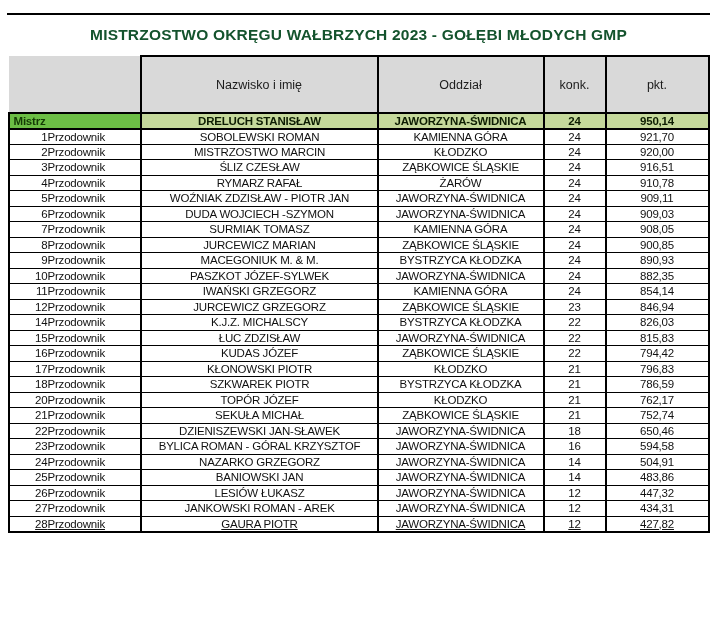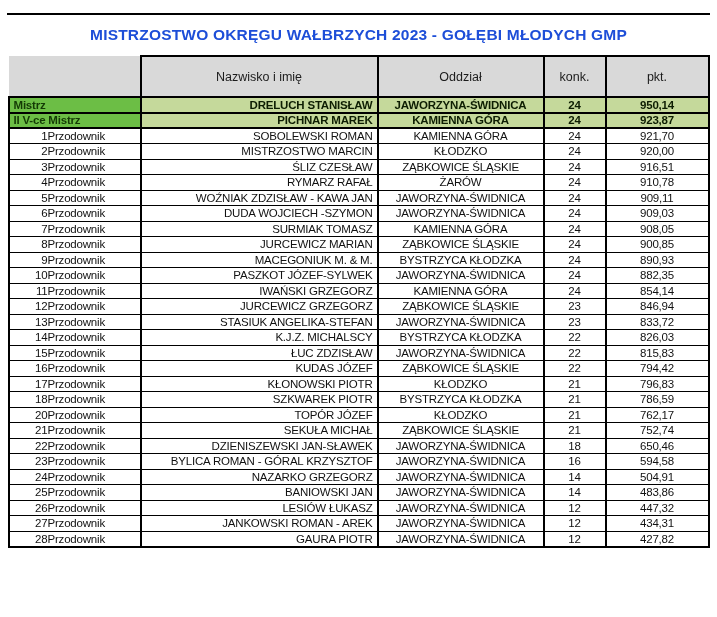--- a/index.html
+++ b/index.html
@@ -14,54 +14,54 @@
   html,body{background:#ffffff;}
   body{
     width:717px;height:617px;overflow:hidden;
     font-family:"Liberation Sans","DejaVu Sans",sans-serif;
     color:var(--text);
   }
   .page{width:717px;height:617px;padding:12px 6px 0 6px;background:#fff;}
   .top-rule{height:2px;background:#000;margin:1px 1px 0 1px;}
   .title{
     text-align:center;
-    font-size:15.5px;font-weight:bold;color:#1d4ed8;
+    font-size:15.5px;font-weight:bold;color:#14532d;
     margin-top:11px;letter-spacing:.2px;
     font-family:"Liberation Sans","DejaVu Sans",sans-serif;
   }
   table.results{
     table-layout:fixed;border-collapse:collapse;
     width:700px;margin:11px auto 0 auto;
   }
   col.c-rank{width:132px;}
   col.c-name{width:237px;}
   col.c-branch{width:166px;}
   col.c-konk{width:62px;}
   col.c-pkt{width:103px;}
 
   
   thead th{
-    height:41px;background:var(--header-bg);
+    height:57px;background:var(--header-bg);
     border:2px solid var(--border-c);
     font-weight:normal;font-size:12.5px;color:#1c1c1c;
     text-align:center;vertical-align:middle;
   }
   thead th.corner{border-top:none;border-left:none;border-bottom:none;}
 
   
   tbody td{
     height:15.5px;
     border:1px solid var(--border-c);
     border-left-width:2px;border-right-width:2px;
     font-size:11.5px;letter-spacing:-0.2px;
     vertical-align:middle;color:#111;
     padding:0 4px;white-space:nowrap;overflow:hidden;
   }
-  tbody tr:last-child td{border-bottom-width:2px;}
-  tbody td.name{text-align:right;padding-left:5px;}
+  tbody tr:last-child td{border-bottom-width:2px;text-decoration:underline;}
+  tbody td.name{text-align:center;padding-left:5px;}
   tbody td.branch,tbody td.konk,tbody td.pkt{text-align:center;}
 
   
   .rank-wrap{display:flex;align-items:center;}
   .pos{display:inline-block;width:34px;text-align:right;}
   .plabel{margin-left:0;}
 
   
   tr.champ td{
     border-width:2px;background:var(--champ-row-bg);
@@ -98,27 +98,20 @@
       </tr>
     </thead>
     <tbody id="results-body">
         <tr class="champ">
     <td class="rank-label">Mistrz</td>
     <td class="name">DRELUCH STANISŁAW</td>
     <td class="branch">JAWORZYNA-ŚWIDNICA</td>
     <td class="konk">24</td>
     <td class="pkt">950,14</td>
   </tr>
-        <tr class="champ">
-    <td class="rank-label">II V-ce Mistrz</td>
-    <td class="name">PICHNAR MAREK</td>
-    <td class="branch">KAMIENNA GÓRA</td>
-    <td class="konk">24</td>
-    <td class="pkt">923,87</td>
-  </tr>
         <tr>
     <td>
       <span class="rank-wrap">
               <span class="pos">1</span>
               <span class="plabel">Przodownik</span>
             </span>
     </td>
     <td class="name">SOBOLEWSKI ROMAN</td>
     <td class="branch">KAMIENNA GÓRA</td>
     <td class="konk">24</td>
@@ -160,21 +153,21 @@
     <td class="konk">24</td>
     <td class="pkt">910,78</td>
   </tr>
         <tr>
     <td>
       <span class="rank-wrap">
               <span class="pos">5</span>
               <span class="plabel">Przodownik</span>
             </span>
     </td>
-    <td class="name">WOŹNIAK ZDZISŁAW - KAWA JAN</td>
+    <td class="name">WOŹNIAK ZDZISŁAW - PIOTR JAN</td>
     <td class="branch">JAWORZYNA-ŚWIDNICA</td>
     <td class="konk">24</td>
     <td class="pkt">909,11</td>
   </tr>
         <tr>
     <td>
       <span class="rank-wrap">
               <span class="pos">6</span>
               <span class="plabel">Przodownik</span>
             </span>
@@ -252,32 +245,20 @@
             </span>
     </td>
     <td class="name">JURCEWICZ GRZEGORZ</td>
     <td class="branch">ZĄBKOWICE ŚLĄSKIE</td>
     <td class="konk">23</td>
     <td class="pkt">846,94</td>
   </tr>
         <tr>
     <td>
       <span class="rank-wrap">
-              <span class="pos">13</span>
-              <span class="plabel">Przodownik</span>
-            </span>
-    </td>
-    <td class="name">STASIUK ANGELIKA-STEFAN</td>
-    <td class="branch">JAWORZYNA-ŚWIDNICA</td>
-    <td class="konk">23</td>
-    <td class="pkt">833,72</td>
-  </tr>
-        <tr>
-    <td>
-      <span class="rank-wrap">
               <span class="pos">14</span>
               <span class="plabel">Przodownik</span>
             </span>
     </td>
     <td class="name">K.J.Z. MICHALSCY</td>
     <td class="branch">BYSTRZYCA KŁODZKA</td>
     <td class="konk">22</td>
     <td class="pkt">826,03</td>
   </tr>
         <tr>

